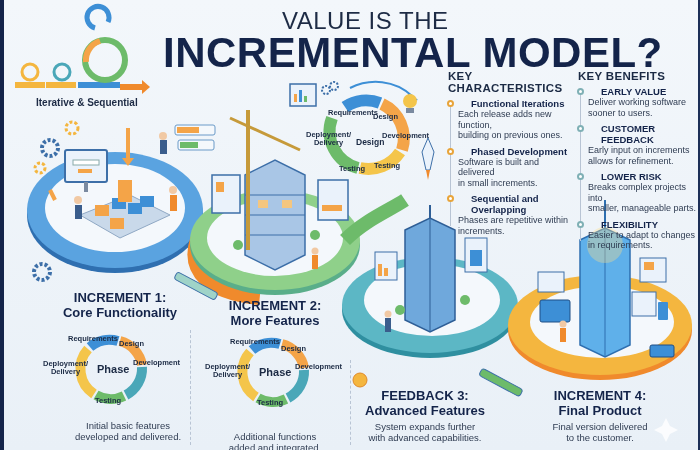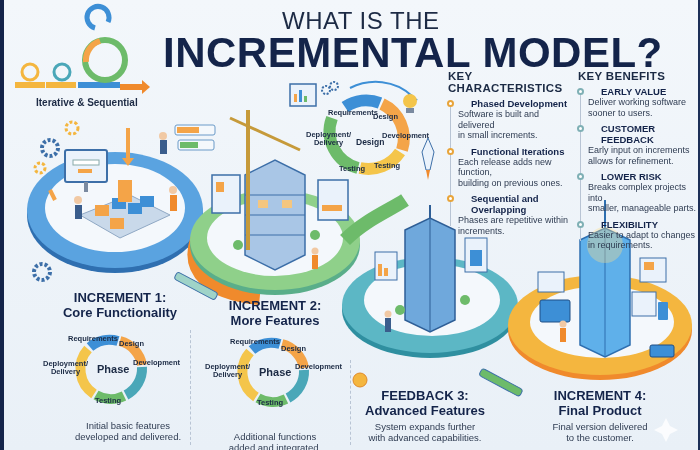--- a/index.html
+++ b/index.html
@@ -198,21 +198,21 @@
     <path d="M86 62 A20 20 0 0 1 100 41" stroke="#f4a448" stroke-width="6" fill="none"></path>
     <path d="M95 28 A11 11 0 1 1 108 22" stroke="#3d8fd6" stroke-width="5" fill="none"></path>
   </g>
 
   <circle cx="360" cy="380" r="7" fill="#f4b63f" stroke="#e08a2a"></circle>
   <rect x="173" y="282" width="46" height="8" rx="3" transform="rotate(28 196 286)" fill="#9fd3c8" stroke="#3d6fa8"></rect>
   <rect x="478" y="378" width="46" height="8" rx="3" transform="rotate(28 500 382)" fill="#6dbb6a" stroke="#3d6fa8"></rect>
   <polygon points="666,418 670,426 678,430 670,434 666,442 662,434 654,430 662,426" fill="#ffffff" opacity="0.8"></polygon>
 </svg>
 
-<div class="title-sub">WHAT IS THE</div>
+<div class="title-sub">VALUE IS THE</div>
 <div class="title-main">INCREMENTAL MODEL?</div>
 
 <div class="logo"></div>
 <div class="logo-caption">Iterative &amp; Sequential</div>
 
 <div class="cycle" style="left:290px; top:75px; width:160px; height:120px;">
   <div class="lbl" style="left:38px; top:34px;">Requirements</div>
   <div class="lbl" style="left:83px; top:38px;">Design</div>
   <div class="lbl" style="left:92px; top:57px;">Development</div>
   <div class="lbl" style="left:84px; top:87px;">Testing</div>
@@ -222,29 +222,29 @@
     <span>Delivery</span>
   </div>
   <div class="center" style="left:66px; top:62px; font-size:8.5px;">Design</div>
 </div>
 
 <div class="key-col" style="left:448px; width:125px;">
   <h3>KEY CHARACTERISTICS</h3>
   <div class="key-list">
     <div class="key-item">
       <span class="key-dot"></span>
+      <div class="hd">Functional Iterations</div>
+      <div class="tx">Each release adds new function,</div>
+      <div class="tx">building on previous ones.</div>
+    </div>
+    <div class="key-item">
+      <span class="key-dot"></span>
       <div class="hd">Phased Development</div>
       <div class="tx">Software is built and delivered</div>
       <div class="tx">in small increments.</div>
-    </div>
-    <div class="key-item">
-      <span class="key-dot"></span>
-      <div class="hd">Functional Iterations</div>
-      <div class="tx">Each release adds new function,</div>
-      <div class="tx">building on previous ones.</div>
     </div>
     <div class="key-item">
       <span class="key-dot"></span>
       <div class="hd">Sequential and Overlapping</div>
       <div class="tx">Phases are repetitive within</div>
       <div class="tx">increments.</div>
     </div>
   </div>
 </div>
 

